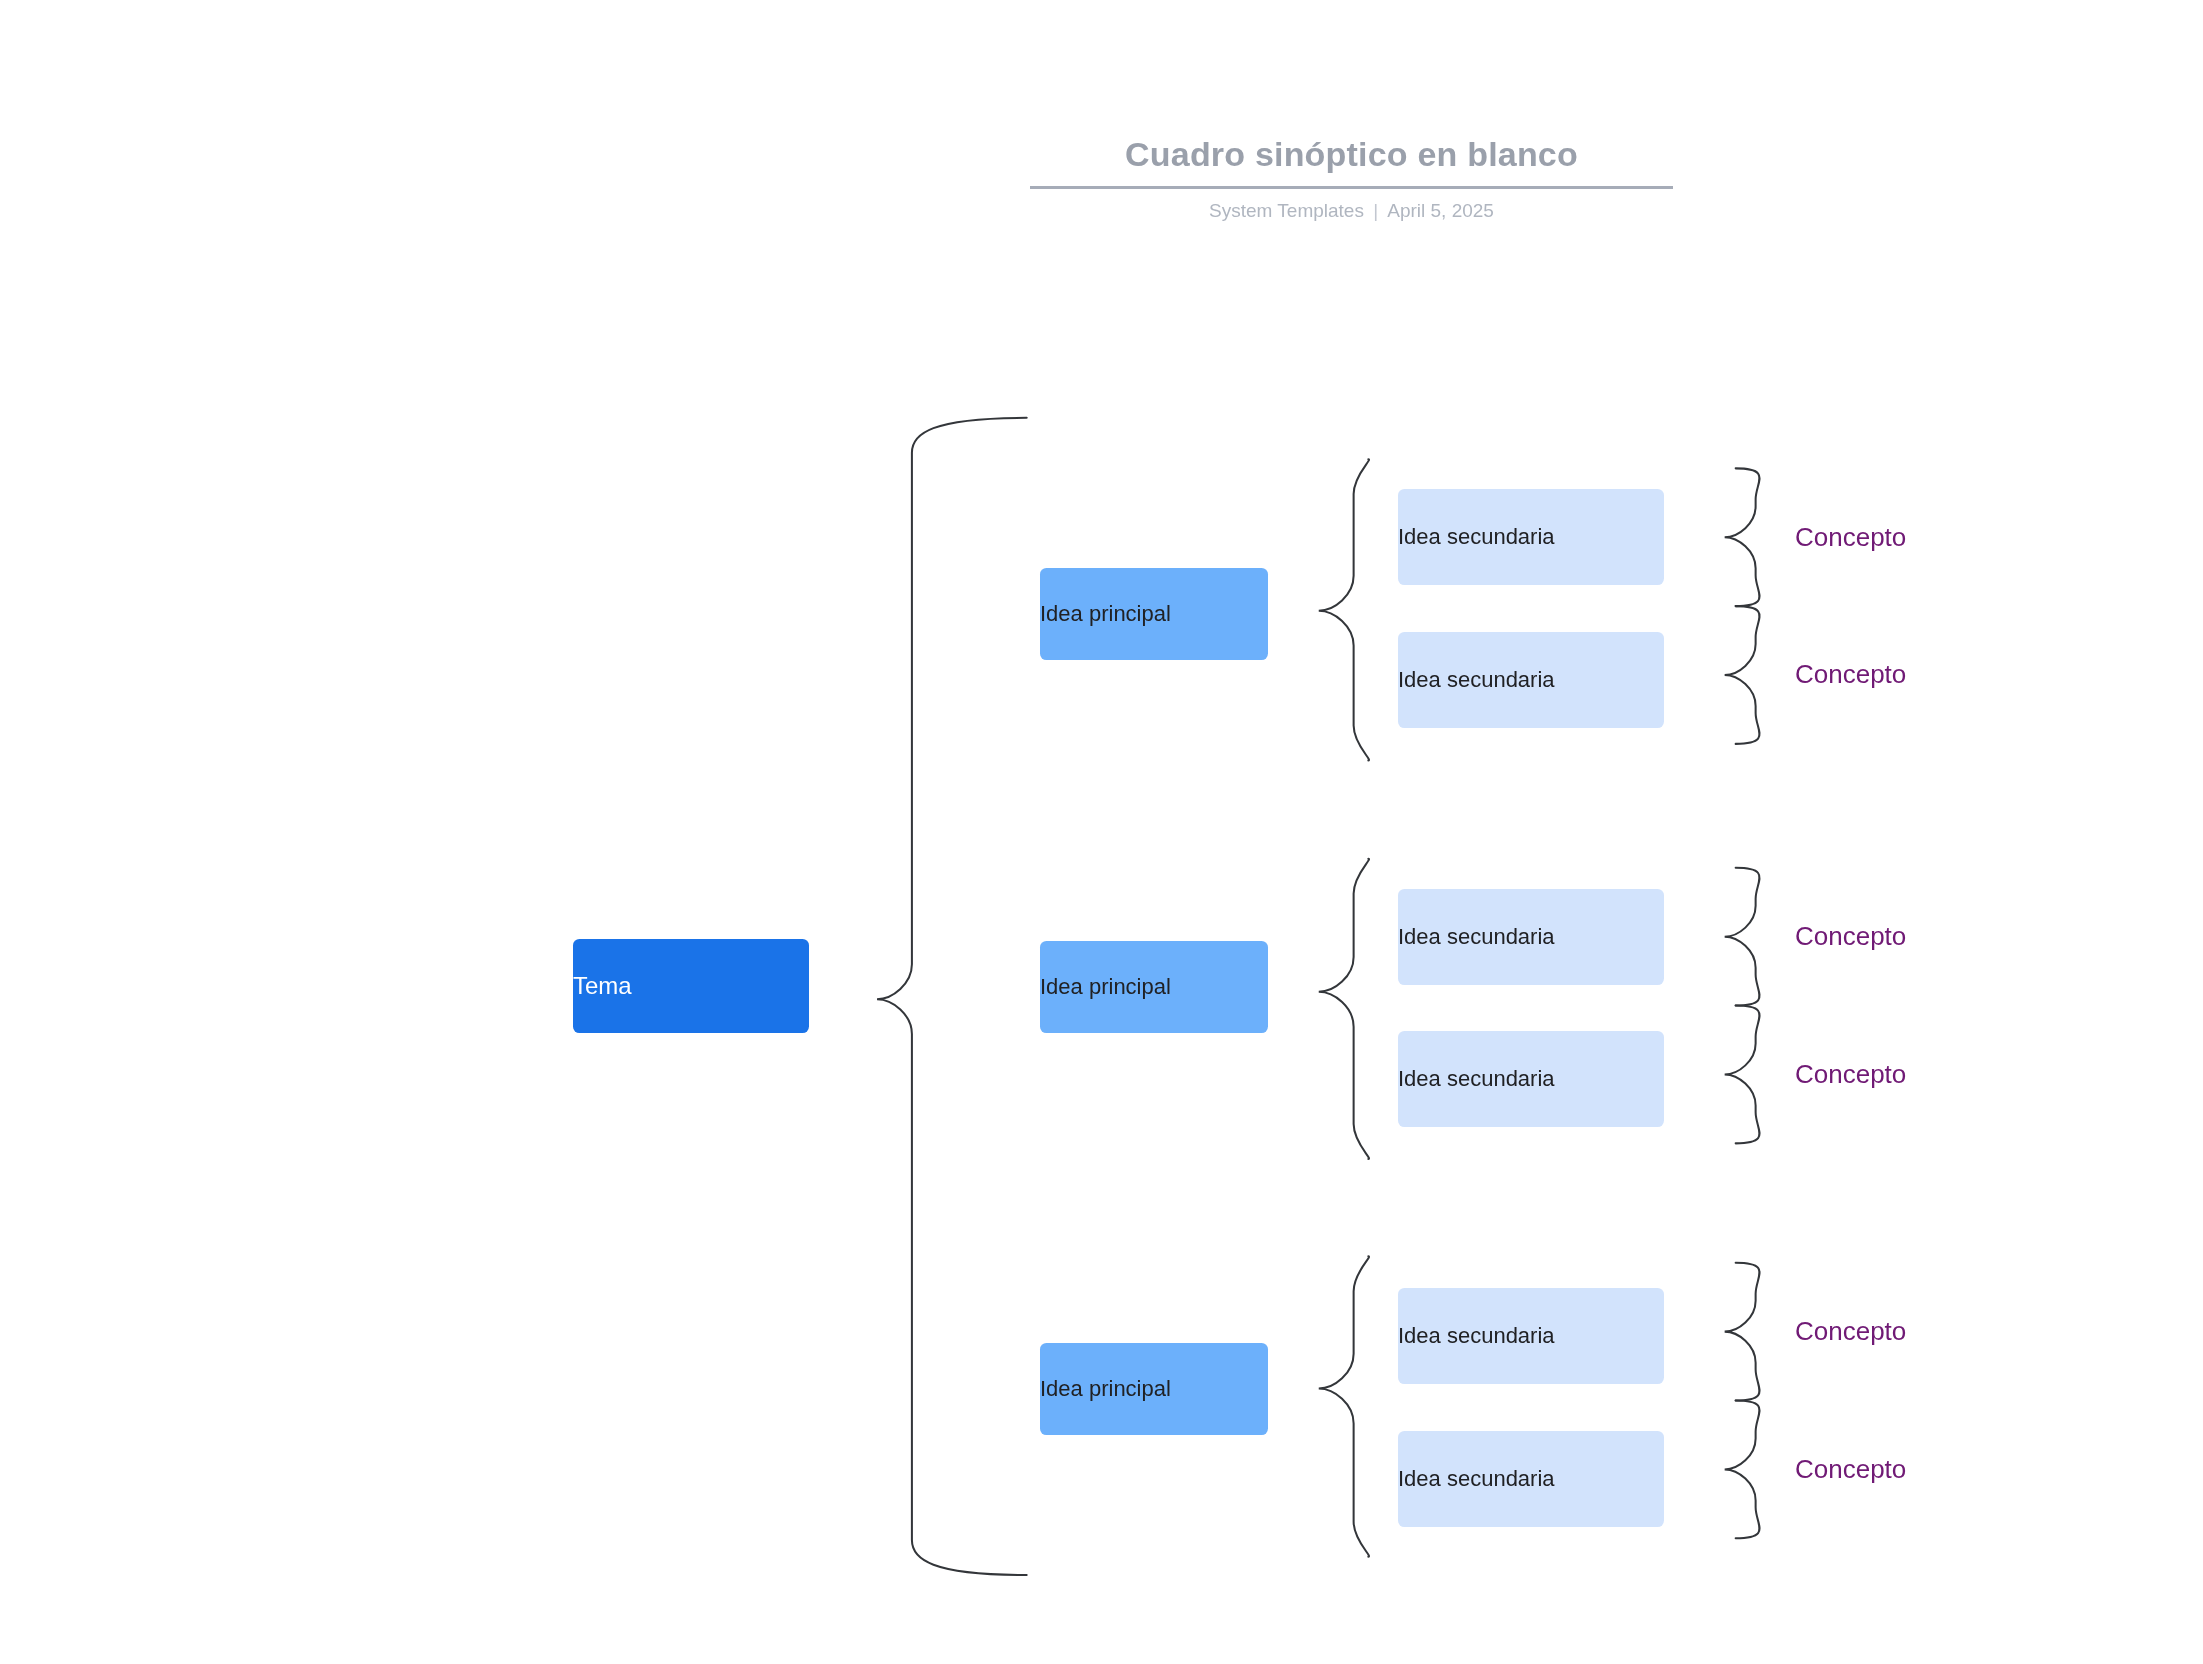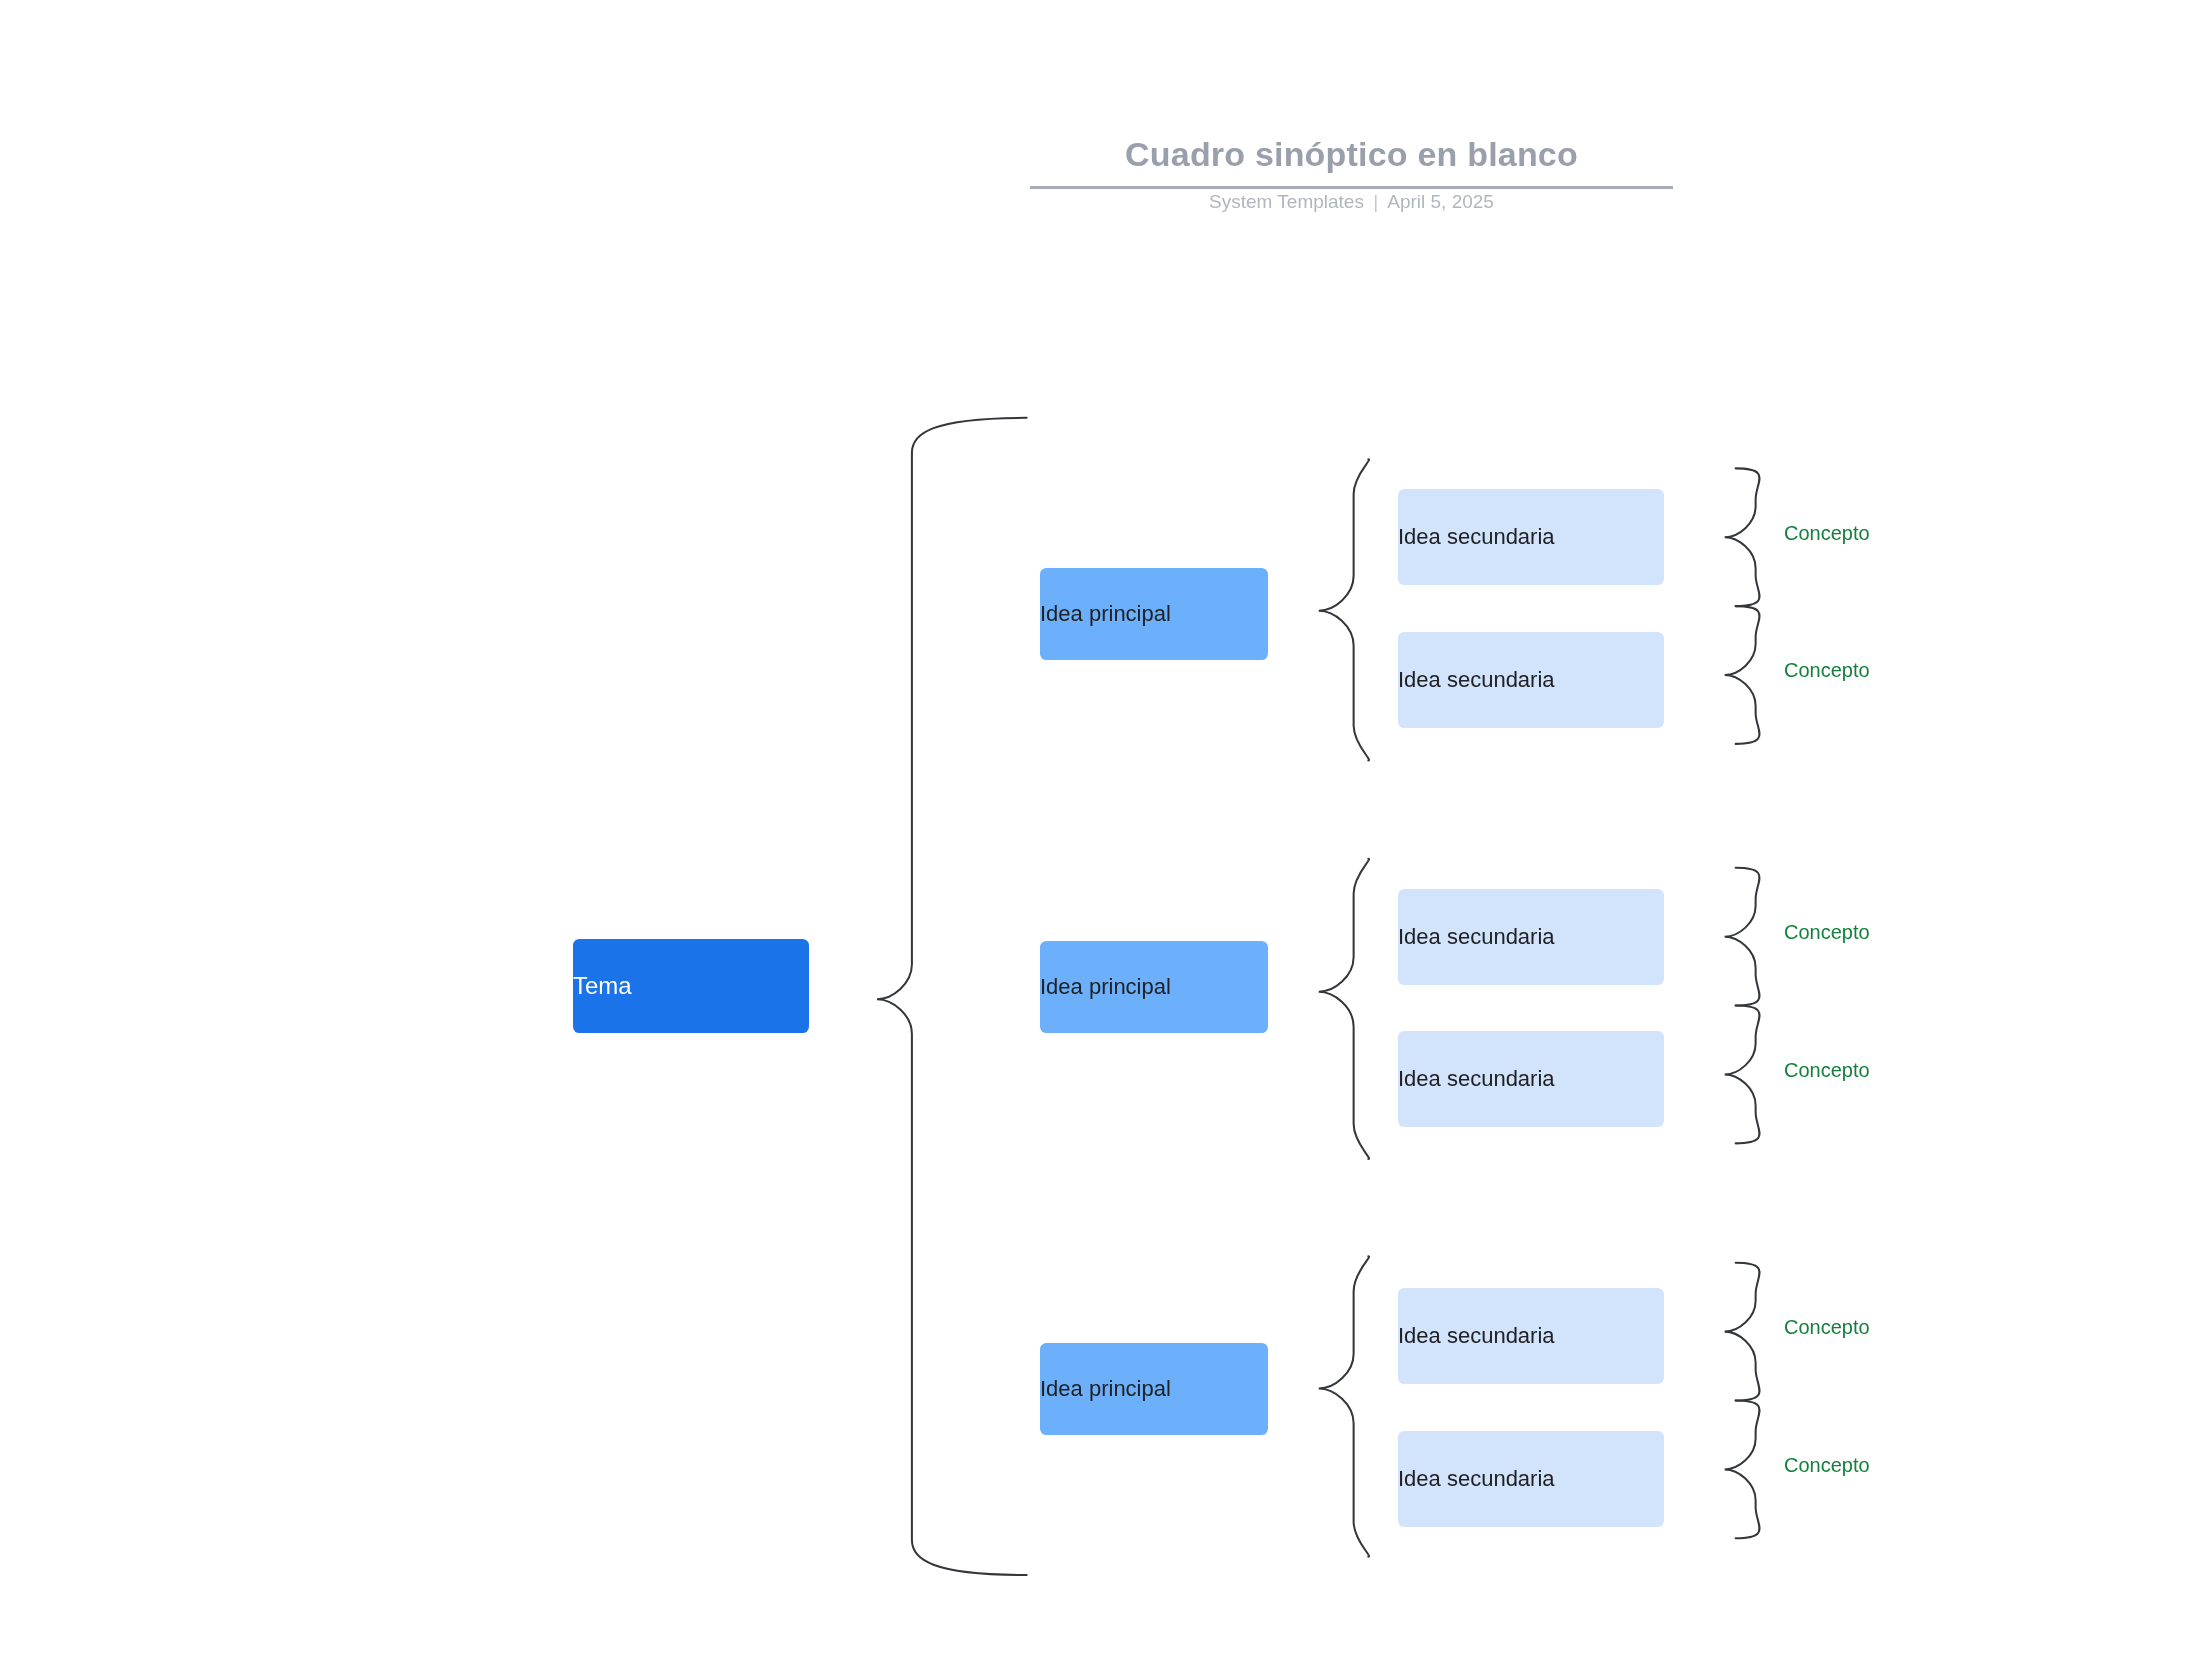--- a/index.html
+++ b/index.html
@@ -37,21 +37,21 @@
     margin: 0 0 13px 0;
     white-space: nowrap;
   }
   #title-rule {
     width: 643px;
     height: 2.8px;
     background: #a6acb8;
     margin: 0;
   }
   #subtitle {
-    margin-top: 2px;
+    margin-top: 11px;
     font-size: 19px;
     color: #b0b6c0;
     white-space: nowrap;
   }
   #subtitle .sep {
     display: inline-block;
     margin: 0 9.2px;
     color: #c2c7d0;
   }
 
@@ -91,25 +91,26 @@
     color: #202124;
     font-size: 22px;
   }
   .node-secondary {
     background: #d2e3fc;
     color: #202124;
     font-size: 22px;
   }
   .leaf-label {
     position: absolute;
-    font-size: 20px;
-    color: #15803d;
+    font-size: 26px;
+    color: #701a75;
     white-space: nowrap;
     display: flex;
     align-items: center;
+    margin-left: 11px;
   }
 </style>
 </head>
 <body>
 
 <div id="page">
 
   <div id="header">
     <div id="doc-title">Cuadro sinóptico en blanco</div>
     <div id="title-rule"></div>

